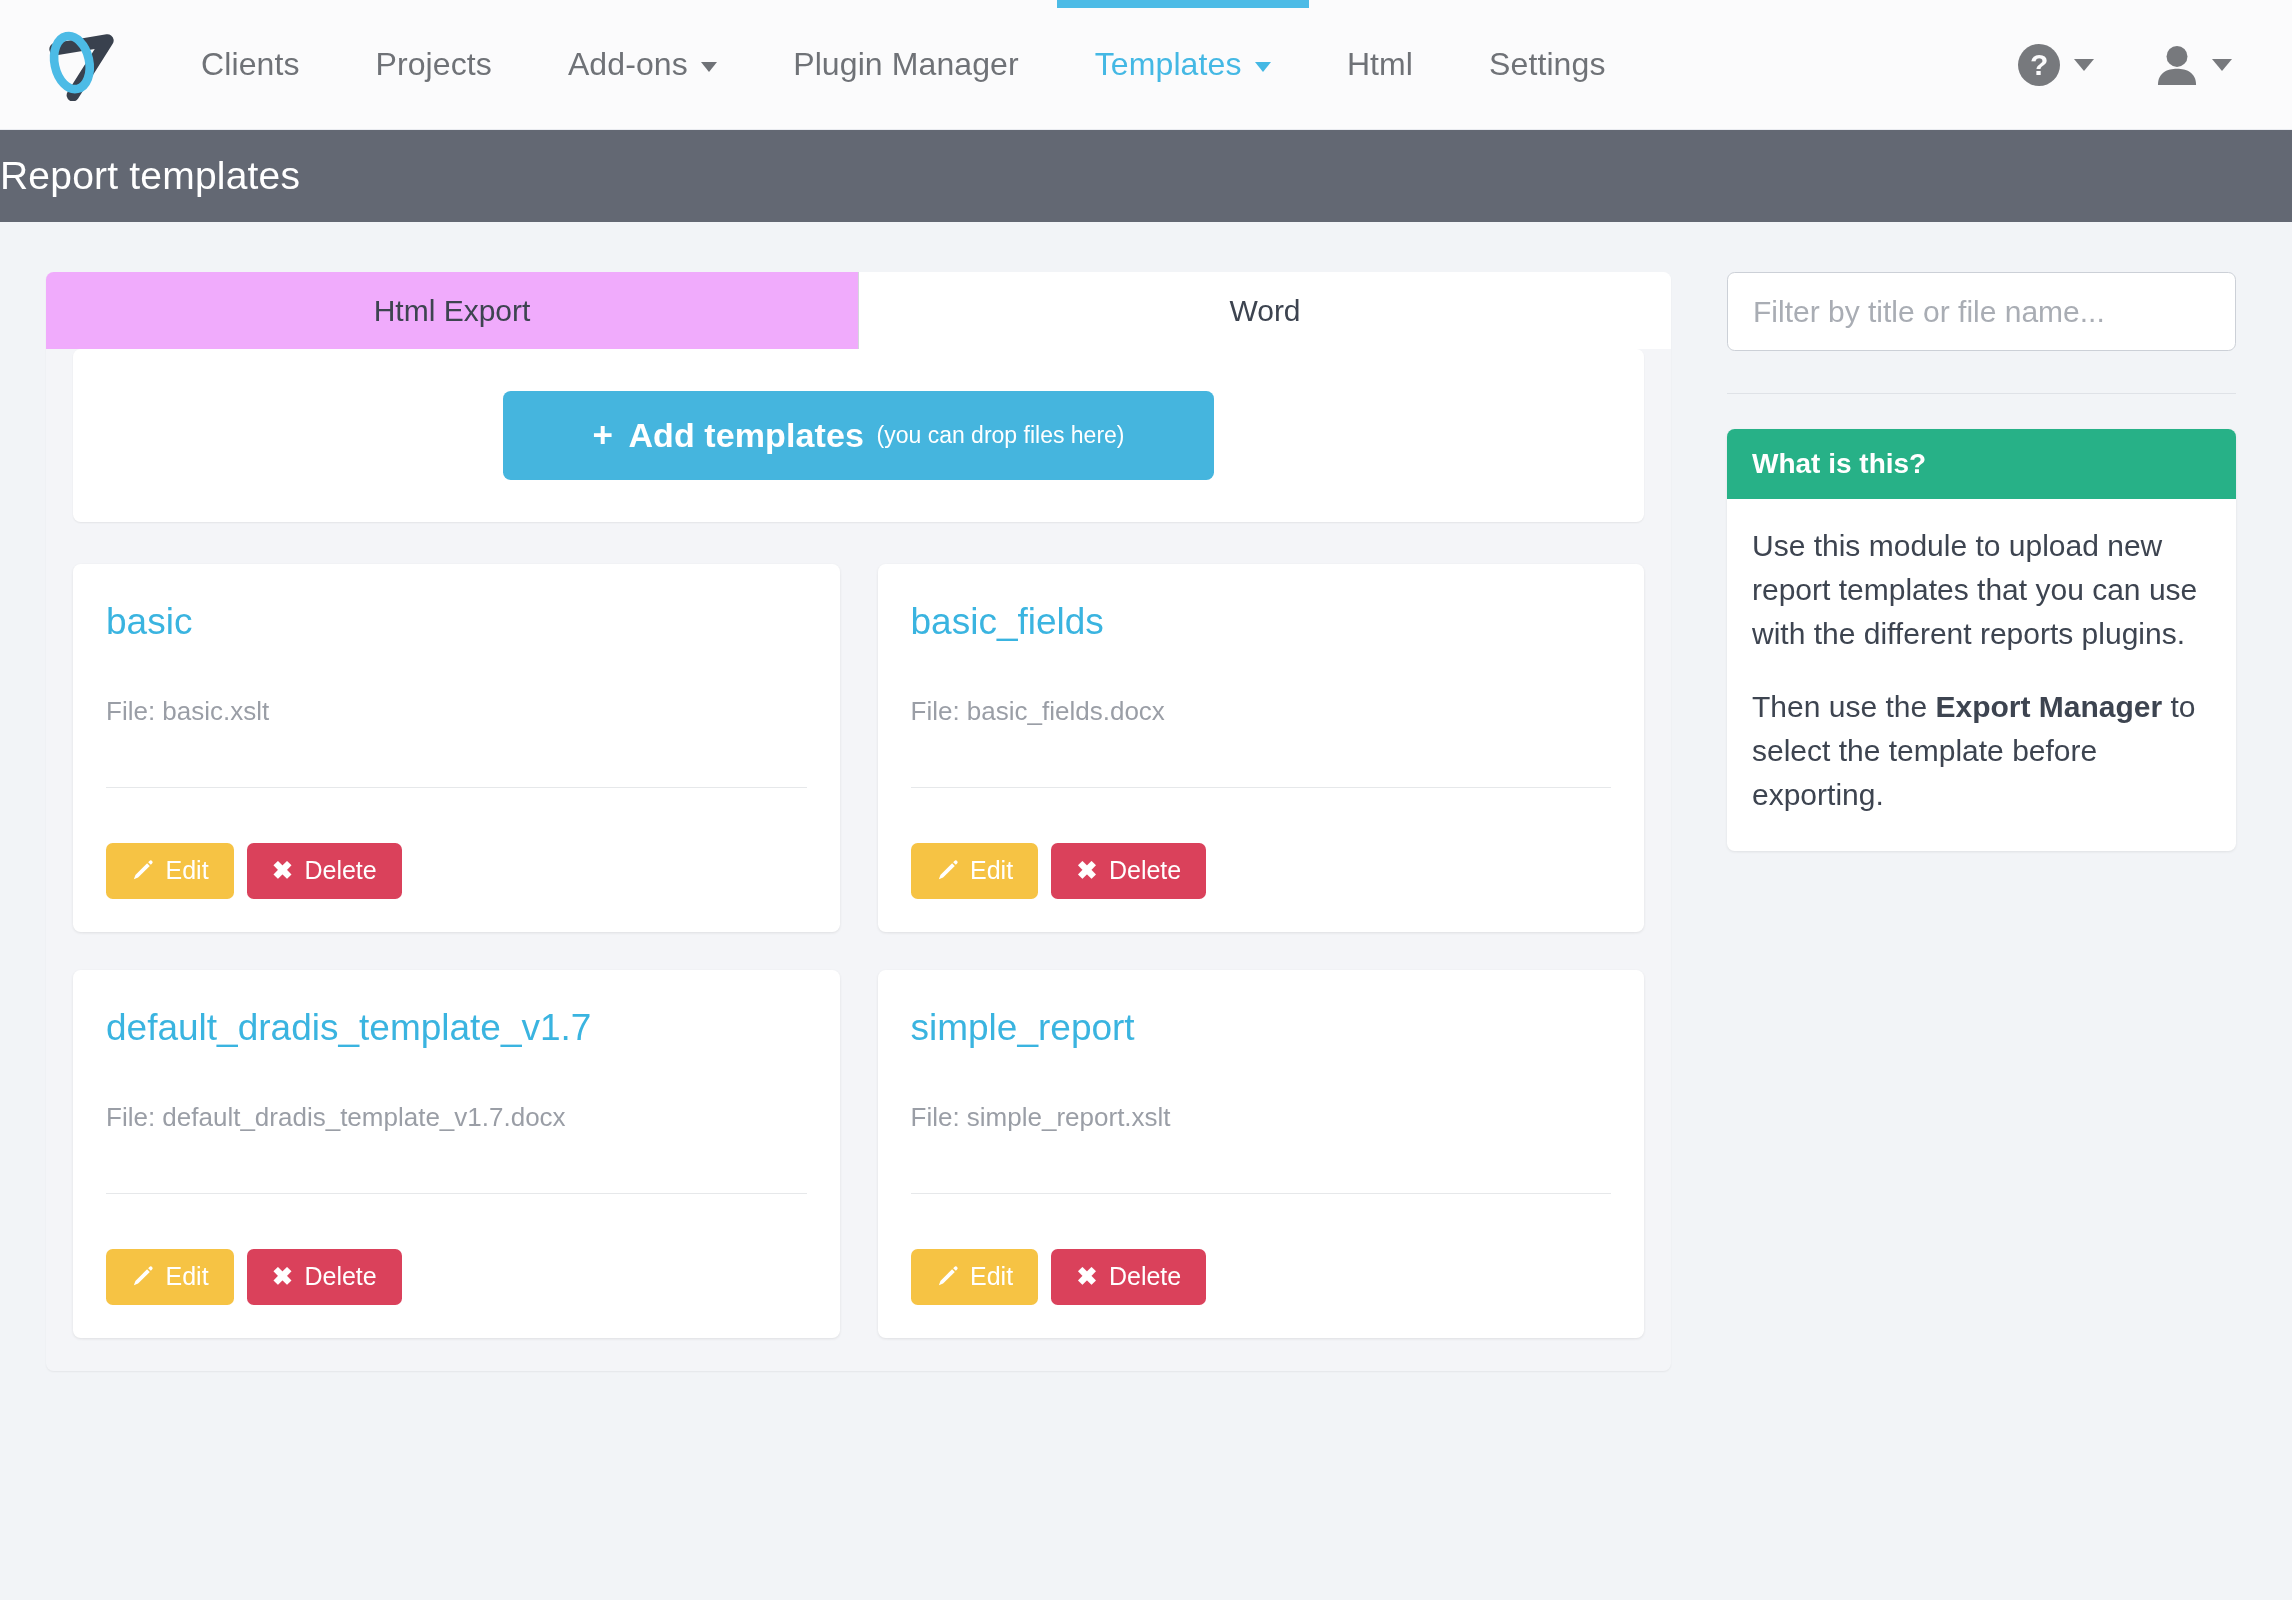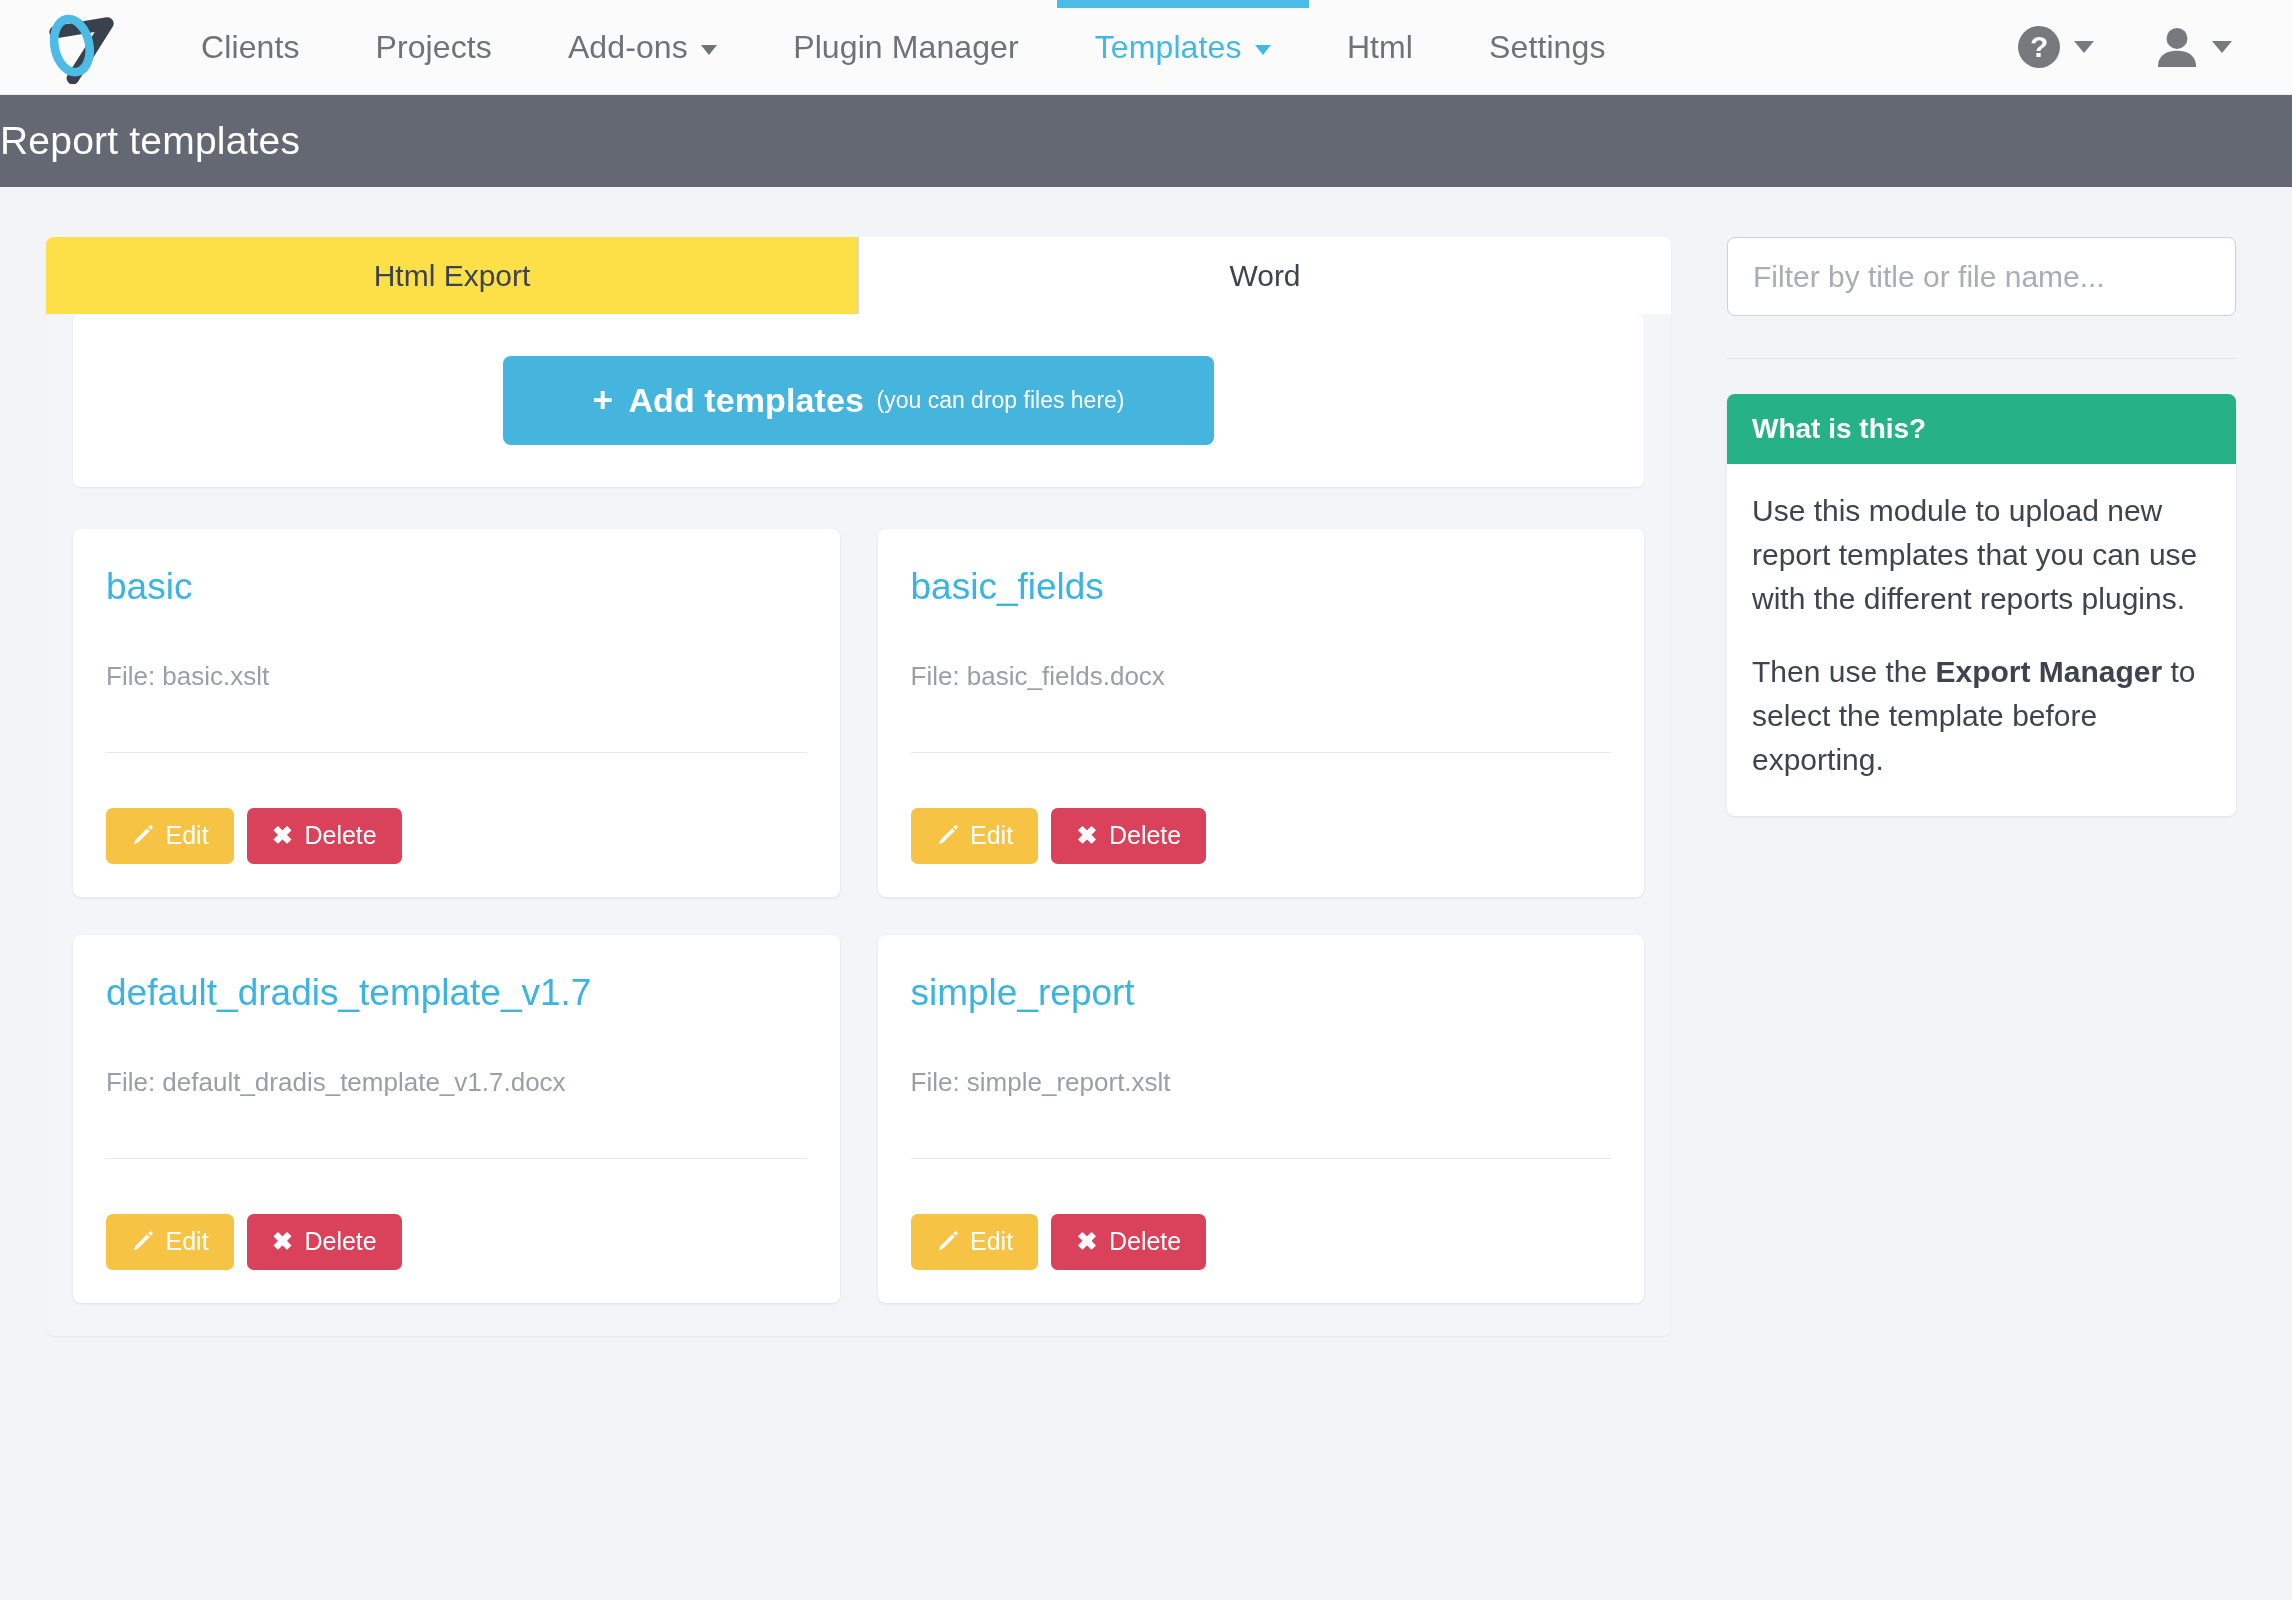--- a/index.html
+++ b/index.html
@@ -8,21 +8,21 @@
     width: 2292px;
     height: 1601px;
     background: #f2f4f7;
     font-family: "Liberation Sans", sans-serif;
     -webkit-font-smoothing: antialiased;
   }
 
   
   .navbar {
     position: relative;
-    height: 95px;
+    height: 130px;
     background: #fbfbfc;
     display: flex;
     align-items: center;
     padding: 0 0 0 0;
     border-bottom: 1px solid #e9ebf0;
   }
 
   .brand {
     width: 163px;
     display: flex;
@@ -137,21 +137,21 @@
   
   .tabs { display: flex; height: 77px; }
   .tab {
     flex: 1 1 0;
     display: flex;
     align-items: center;
     justify-content: center;
     font-size: 30px;
     color: #3d4450;
     cursor: pointer;
-    background: #fde047;
+    background: #f0abfc;
     border-radius: 7.7px 0 0 0;
   }
   .tab + .tab { border-radius: 0 7.7px 0 0; border-left: 1.9px solid #d3d6dc; }
   .tab.active { background: #ffffff; }
 
   .main-inner { padding: 0 27px; }
 
   .section-title {
     font-size: 46px;
     font-weight: bold;

